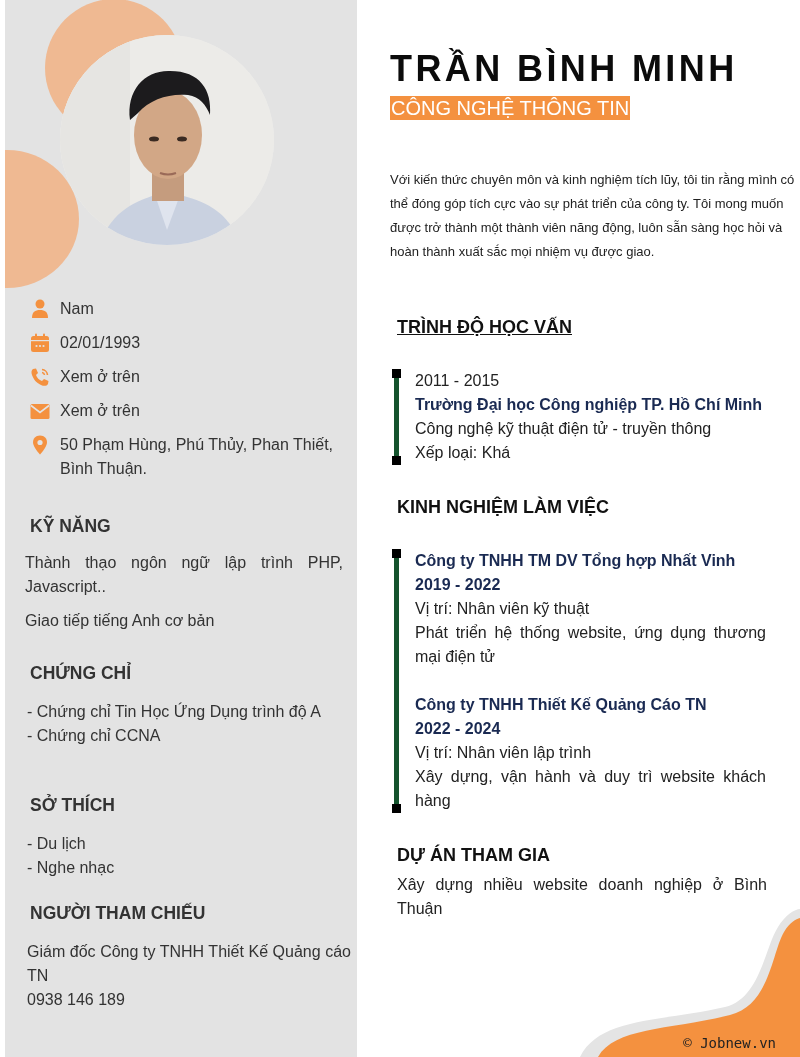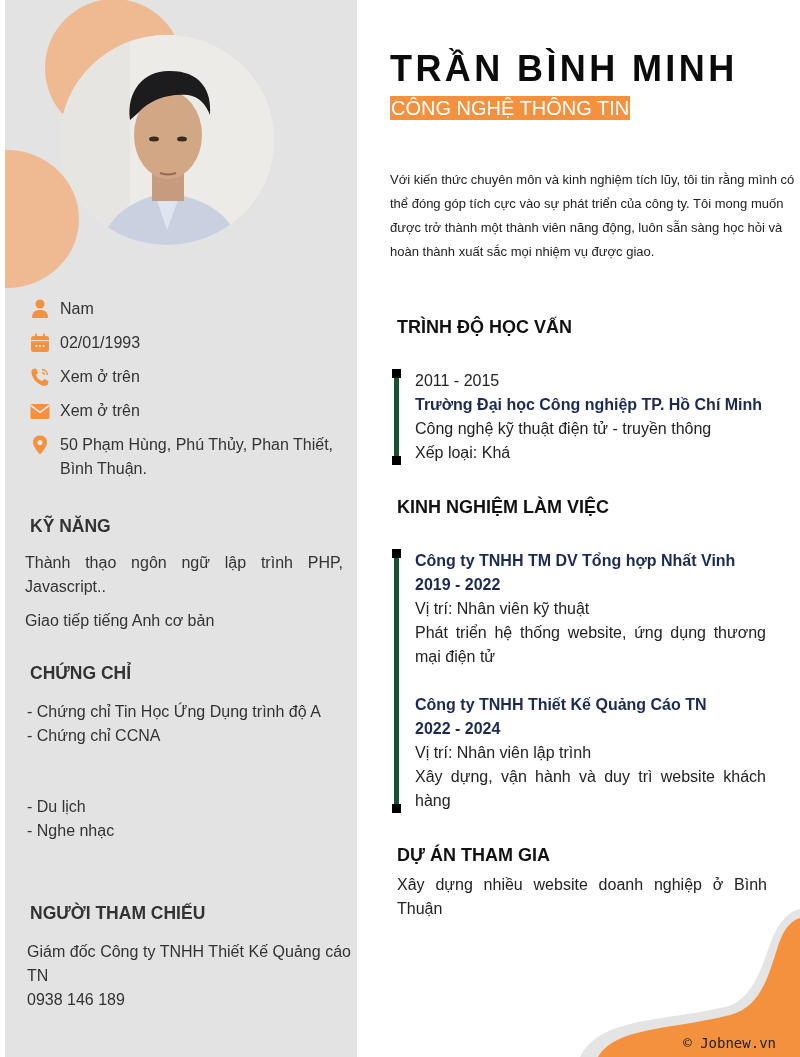--- a/index.html
+++ b/index.html
@@ -145,39 +145,40 @@
 
   <div class="side-section" style="top:663px;">
     <div class="side-h" style="margin-bottom:16px;">CHỨNG CHỈ</div>
     <ul class="side-list">
       <li>- Chứng chỉ Tin Học Ứng Dụng trình độ A</li>
       <li>- Chứng chỉ CCNA</li>
     </ul>
   </div>
 
   <div class="side-section" style="top:795px;">
+    <div class="side-h" style="margin-bottom:16px;">SỞ THÍCH</div>
     <ul class="side-list">
       <li>- Du lịch</li>
       <li>- Nghe nhạc</li>
     </ul>
   </div>
 
   <div class="side-section" style="top:903px; width:326px;">
     <div class="side-h" style="">NGƯỜI THAM CHIẾU</div>
     <div class="side-p" style="padding-left:2px; margin-top:16px;">Giám đốc Công ty TNHH Thiết Kế Quảng cáo TN</div>
     <div class="side-p" style="padding-left:2px; margin-top:0;">0938 146 189</div>
   </div>
 </div>
 
 <div class="main">
   <h1 class="name">TRẦN BÌNH MINH</h1>
   <div class="title-badge">CÔNG NGHỆ THÔNG TIN</div>
   <p class="summary">Với kiến thức chuyên môn và kinh nghiệm tích lũy, tôi tin rằng mình có thể đóng góp tích cực vào sự phát triển của công ty. Tôi mong muốn được trở thành một thành viên năng động, luôn sẵn sàng học hỏi và hoàn thành xuất sắc mọi nhiệm vụ được giao.</p>
 
-  <h2 class="main-h" style="top:317px;">TRÌNH ĐỘ HỌC VẤN</h2>
+  <h2 class="main-h" style="top:317px;text-decoration:underline;">TRÌNH ĐỘ HỌC VẤN</h2>
   <div class="timeline" style="top:369px; height:96px;">
     <div class="tl-line">2011 - 2015</div>
     <div class="tl-line tl-strong">Trường Đại học Công nghiệp TP. Hồ Chí Minh</div>
     <div class="tl-line">Công nghệ kỹ thuật điện tử - truyền thông</div>
     <div class="tl-line">Xếp loại: Khá</div>
   </div>
 
   <h2 class="main-h" style="top:497px;">KINH NGHIỆM LÀM VIỆC</h2>
   <div class="timeline" style="top:549px; height:264px;">
     <div class="tl-line tl-strong">Công ty TNHH TM DV Tổng hợp Nhất Vinh</div>

